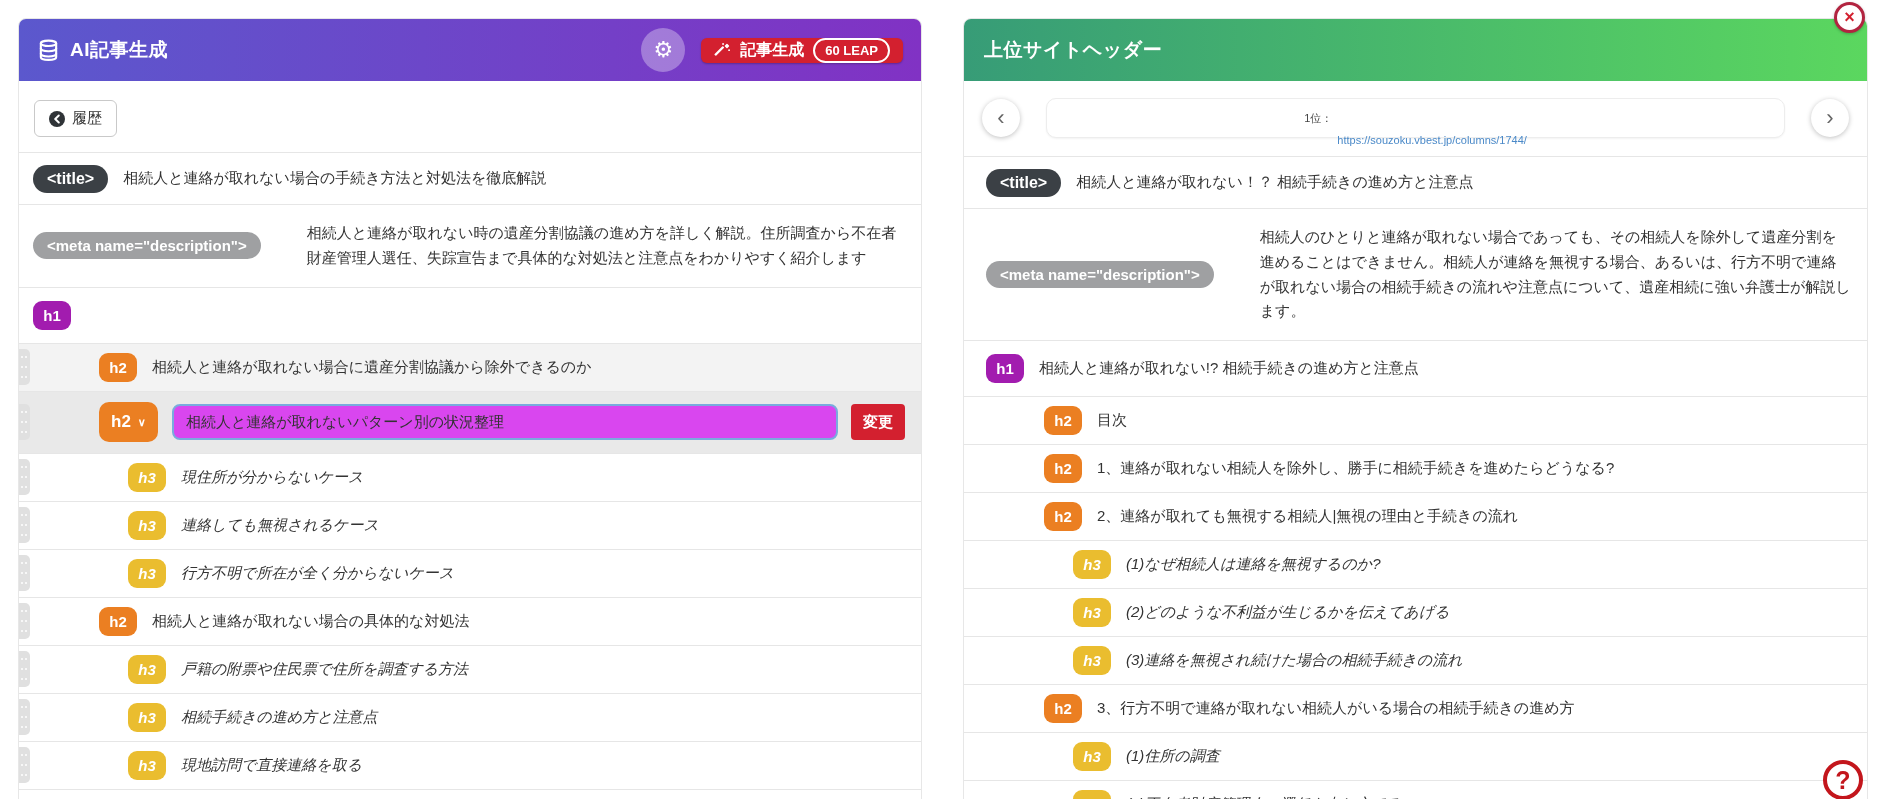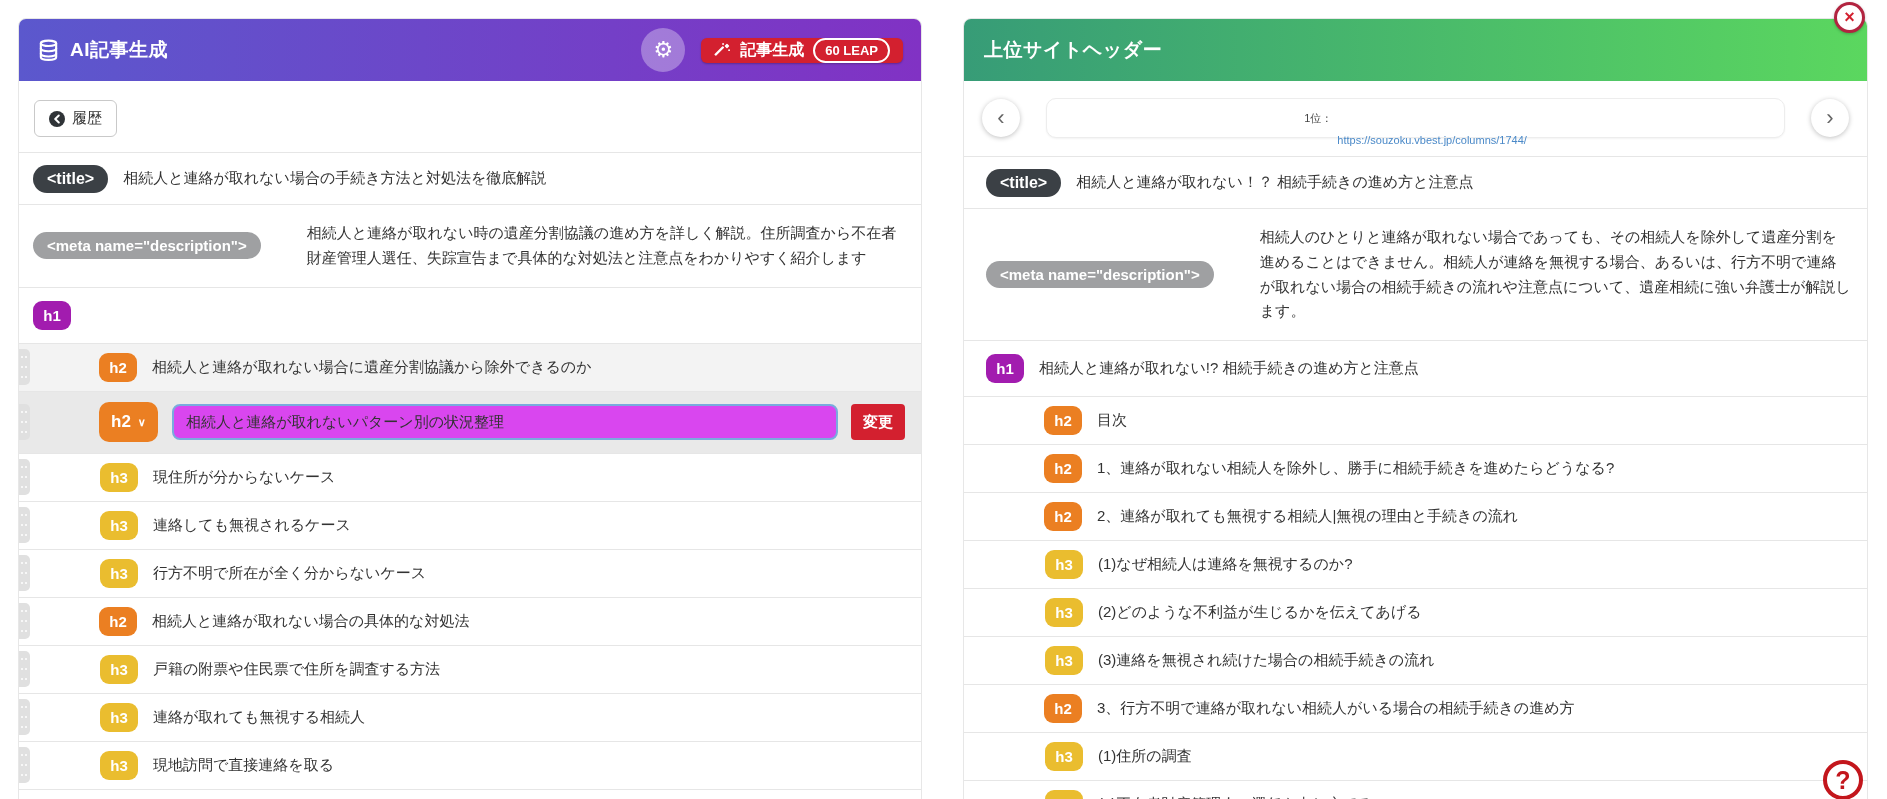--- a/index.html
+++ b/index.html
@@ -30,21 +30,21 @@
                 font-size:13px; font-weight:bold; }
 
   .history-btn { margin:19px 0 15px 15px; display:inline-flex; align-items:center; gap:7px;
                  background:#fff; border:1px solid #c9c9c9; border-radius:6px;
                  padding:8px 14px; font-size:15px; color:#333; cursor:pointer; }
 
   .outline { border-top:1px solid #e6e6e6; }
   .row { position:relative; display:flex; align-items:center; border-bottom:1px solid #e6e6e6;
          min-height:48px; padding-right:16px; background:#fff; font-size:15px; color:#333; }
   .row .text { margin-left:15px; }
-  .i0 { padding-left:14px; } .i1 { padding-left:80px; } .i2 { padding-left:81px; }
+  .i0 { padding-left:14px; } .i1 { padding-left:80px; } .i2 { padding-left:109px;font-style:italic; }
   .panel-right .i0 { padding-left:22px; }
   .row-h1 { min-height:56px; }
   .row-grey { background:#f3f3f3; }
 
   .badge-h { flex:0 0 auto; width:38px; height:29px; border-radius:9px; color:#fff;
              font-weight:bold; font-size:15px; display:flex; align-items:center;
              justify-content:center; }
   .b-h1 { background:#a21caf;text-align:center; } .b-h2 { background:#eb7f22; } .b-h3 { background:#eabd2f; }
 
   .badge-tag { flex:0 0 auto; background:#3b4045; color:#fff; font-weight:bold;
@@ -202,21 +202,21 @@
           <span class="grip-dots"></span>
         </span>
       <span class="badge-h b-h3">h3</span>
       <span class="text">戸籍の附票や住民票で住所を調査する方法</span>
     </div>
     <div class="row i2">
       <span class="grip">
           <span class="grip-dots"></span>
         </span>
       <span class="badge-h b-h3">h3</span>
-      <span class="text">連絡が取れても無視する相続人</span>
+      <span class="text">相続手続きの進め方と注意点</span>
     </div>
     <div class="row i2">
       <span class="grip">
           <span class="grip-dots"></span>
         </span>
       <span class="badge-h b-h3">h3</span>
       <span class="text">現地訪問で直接連絡を取る</span>
     </div>
   </div>
 </section>

